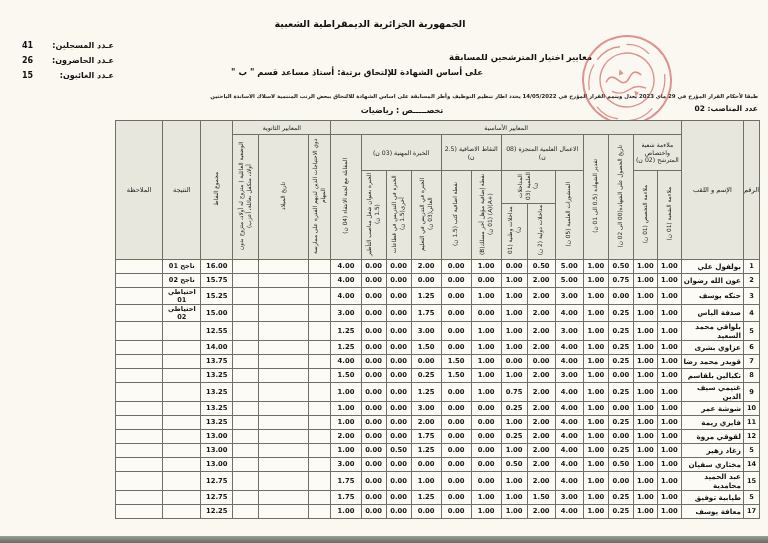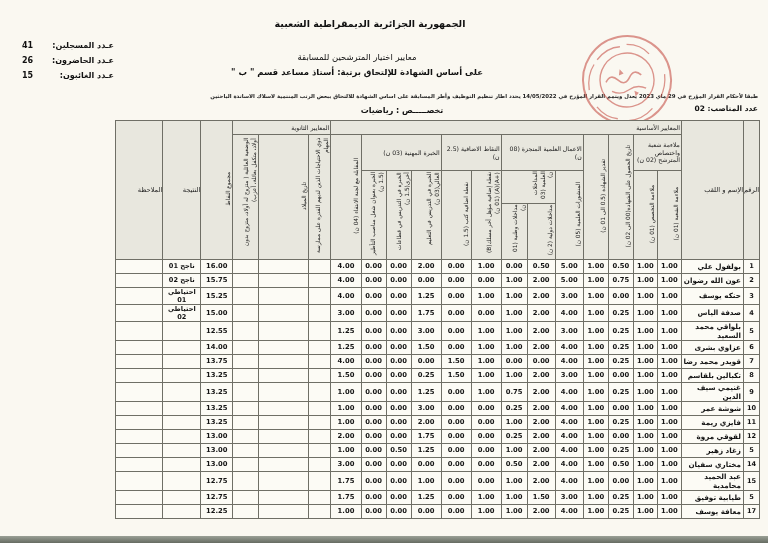--- a/index.html
+++ b/index.html
@@ -5,34 +5,34 @@
   html,body{margin:0;padding:0;}
   body{font-family:"DejaVu Sans", sans-serif; background:#d8d8d2;}
   #page{position:relative; width:768px; height:543px; background:#faf8f1; overflow:hidden; direction:rtl; color:#111;padding-left:28px;}
 
   
   .abs{position:absolute;}
   .hdr-country{top:18px; left:0; right:0; text-align:center; font-size:9.5px; font-weight:700;}
   .hdr-ministry{top:54px; right:11px; width:210px; text-align:right; font-size:8.5px; font-weight:700; line-height:1.75;}
   .stats{top:38px; left:50px; width:92px; font-size:8px; font-weight:700; line-height:1.9; direction:rtl;}
   .stats .row{display:flex; justify-content:space-between;}
-  .hdr-sub1{top:52px; left:150px; width:470px; text-align:center; font-size:8.5px; font-weight:400;}
+  .hdr-sub1{top:52px; left:150px; width:470px; font-size:8.5px; font-weight:700;}
   .hdr-sub2{top:67px; left:150px; width:470px; text-align:center; font-size:8.5px; font-weight:700;}
   .decree{top:93px; right:10px; left:225px; text-align:right; font-size:5.4px; font-weight:700; color:#222;}
   .positions{top:104px; right:10px; font-size:7.5px; font-weight:700;}
   .specialty{top:106px; left:300px; width:260px; text-align:center; font-size:8px; font-weight:700;}
 
   
   .stamp{top:30px; left:600px; width:110px; height:100px; opacity:.55; transform:rotate(-12deg);}
 
   
   .table-wrap{position:absolute; top:120px; right:8px;}
   table{border-collapse:collapse; table-layout:fixed; width:645px; direction:rtl;}
   th,td{border:1px solid #6f6f66; padding:0; overflow:hidden;}
-  th{background:#e8e7de; font-weight:400; font-size:6px; line-height:1.25; text-align:right; vertical-align:middle; color:#1c1c1c;}
+  th{background:#e8e7de; font-weight:400; font-size:6px; line-height:1.25; text-align:center; vertical-align:middle; color:#1c1c1c;}
   td{background:#fcfbf5; font-size:6.8px; font-weight:700; text-align:center; height:13px; color:#141414;}
   thead tr.h1{height:14px;} thead tr.h2{height:36px;} thead tr.h3{height:32px;} thead tr.h4{height:56px;}
   .v{display:inline-block; writing-mode:vertical-rl; transform:rotate(180deg); font-size:5.8px; line-height:1.3; max-height:118px;}
   .vh-tall .v{max-height:116px;} .vh-mid .v{max-height:84px;} .vh-low .v{max-height:52px;}
   .grp{font-size:6.2px; padding:0 1px;}
   td.c-name{text-align:right; padding-right:2px; font-size:7.2px;}
   td.c-rank{font-size:6.6px;}
   td.c-result{font-size:6.6px;margin-left:19px;}
   th.plain{font-size:6.6px;}
 

